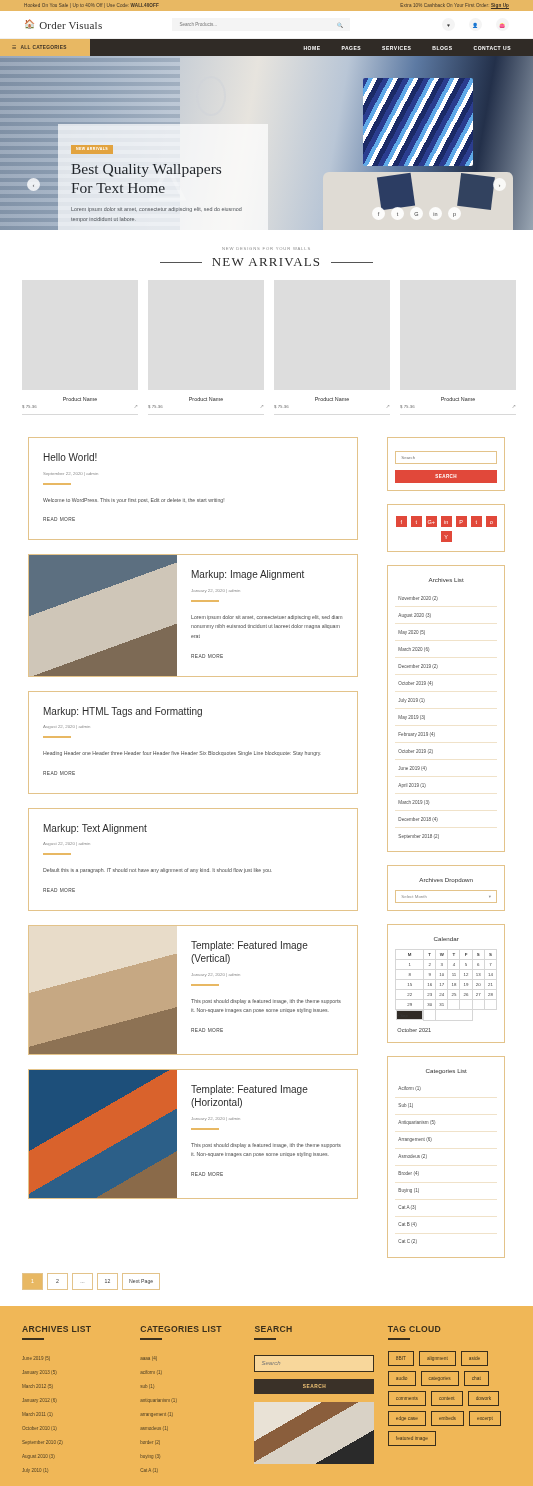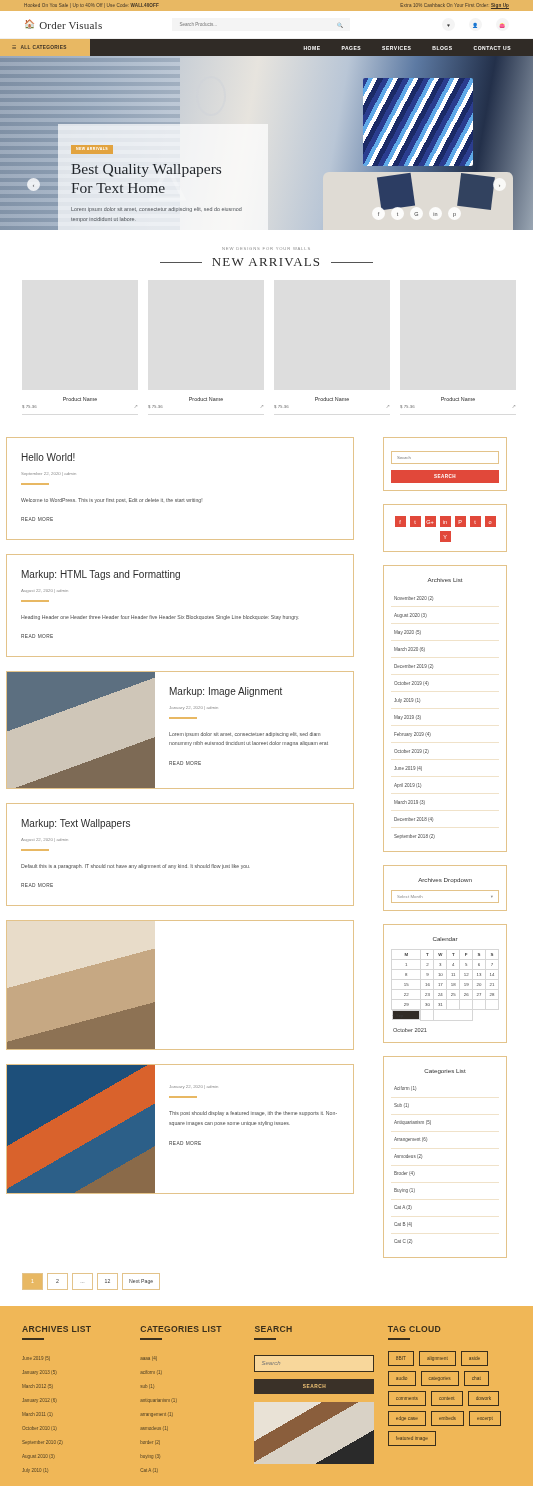--- a/index.html
+++ b/index.html
@@ -153,21 +153,21 @@
   .p1 { background: repeating-conic-gradient(#d84a3a 0 10%, #f2b632 10% 20%, #2f77b5 20% 30%, #3da06a 30% 40%, #8d4fa0 40% 50%); }
   .p2 { background: linear-gradient(180deg,#2b3c78 0 62%, #efece6 62% 100%); }
   .p3 { background: linear-gradient(180deg,#f1ece6 0 100%); }
   .p4 { background: repeating-linear-gradient(45deg,#1c1c1c 0 6px,#3a3a3a 6px 12px); }
   .prod .pname { font-size: 5.4px; color: #2d2d2d; margin-top: 6px; }
   .prod .pbot { display:flex; align-items:center; justify-content: space-between; border-bottom: 1px solid #d8d8d8; padding-bottom: 5px; }
   .prod .price { font-size: 4.4px; color: #6a6a6a; margin-top: 2px; }
   .prod .arr { font-size: 5px; color: #9a9a9a; }
 
   
-  .body { display: flex; gap: 29px; padding: 14px 6px 0; align-items: flex-start; }
+  .body { display: flex; gap: 29px; padding: 14px 28px 0; align-items: flex-start; }
   .col-main { width: 348px; }
   .col-side { width: 124px; }
 
   .post { border: 1px solid #e3c38a; margin-bottom: 14px; background: #fff; }
   .post .inner { padding: 13px 14px 14px; }
   .post h3 {
     font-family: "Liberation Sans", sans-serif; font-weight: normal;
     font-size: 10px; color: #2c2c2c; line-height: 1.35;
   }
   .post .meta { font-size: 4.4px; color: #8a8a8a; margin-top: 6px; }
@@ -390,58 +390,66 @@
       <div class="post">
         <div class="inner">
           <h3>Hello World!</h3>
           <div class="meta">September 22, 2020 | admin</div>
           <div class="divline"></div>
           <div class="excerpt">Welcome to WordPress. This is your first post, Edit or delete it, the start writing!</div>
           <a href="#" style="text-decoration:none" class="readmore">READ MORE</a>
         </div>
       </div>
 
-      <div class="post">
-        <div class="inner">
-          <h3>Markup: HTML Tags and Formatting</h3>
-          <div class="meta">August 22, 2020 | admin</div>
-          <div class="divline"></div>
-          <div class="excerpt">Heading Header one Header three Header four Header five Header Six Blockquotes Single Line blockquote: Stay hungry.</div>
-          <a href="#" style="text-decoration:none" class="readmore">READ MORE</a>
-        </div>
-      </div>
-
       <div class="post media">
         <div class="pic pic-a"></div>
         <div class="inner">
           <h3>Markup: Image Alignment</h3>
           <div class="meta">January 22, 2020 | admin</div>
           <div class="divline"></div>
           <div class="excerpt">Lorem ipsum dolor sit amet, consectetuer adipiscing elit, sed diam nonummy nibh euismod tincidunt ut laoreet dolor magna aliquam erat</div>
           <a href="#" style="text-decoration:none" class="readmore">READ MORE</a>
         </div>
       </div>
 
       <div class="post">
         <div class="inner">
-          <h3>Markup: Text Wallpapers</h3>
+          <h3>Markup: HTML Tags and Formatting</h3>
+          <div class="meta">August 22, 2020 | admin</div>
+          <div class="divline"></div>
+          <div class="excerpt">Heading Header one Header three Header four Header five Header Six Blockquotes Single Line blockquote: Stay hungry.</div>
+          <a href="#" style="text-decoration:none" class="readmore">READ MORE</a>
+        </div>
+      </div>
+
+      <div class="post">
+        <div class="inner">
+          <h3>Markup: Text Alignment</h3>
           <div class="meta">August 22, 2020 | admin</div>
           <div class="divline"></div>
           <div class="excerpt">Default this is a paragraph. IT should not have any alignment of any kind. It should flow just like you.</div>
           <a href="#" style="text-decoration:none" class="readmore">READ MORE</a>
         </div>
       </div>
 
       <div class="post media">
         <div class="pic pic-b"></div>
+        <div class="inner">
+          <h3>Template: Featured Image (Vertical)</h3>
+          <div class="meta">January 22, 2020 | admin</div>
+          <div class="divline"></div>
+          <div class="excerpt">This post should display a featured image, ith the theme supports it. Non-square images can pose some unique styling issues.</div>
+          <a href="#" style="text-decoration:none" class="readmore">READ MORE</a>
+        </div>
       </div>
 
       <div class="post media">
         <div class="pic pic-c"></div>
         <div class="inner">
+          <h3>Template: Featured Image (Horizontal)</h3>
           <div class="meta">January 22, 2020 | admin</div>
           <div class="divline"></div>
           <div class="excerpt">This post should display a featured image, ith the theme supports it. Non-square images can pose some unique styling issues.</div>
           <a href="#" style="text-decoration:none" class="readmore">READ MORE</a>
         </div>
       </div>
 
     </div>
 
     <div class="col-side">

